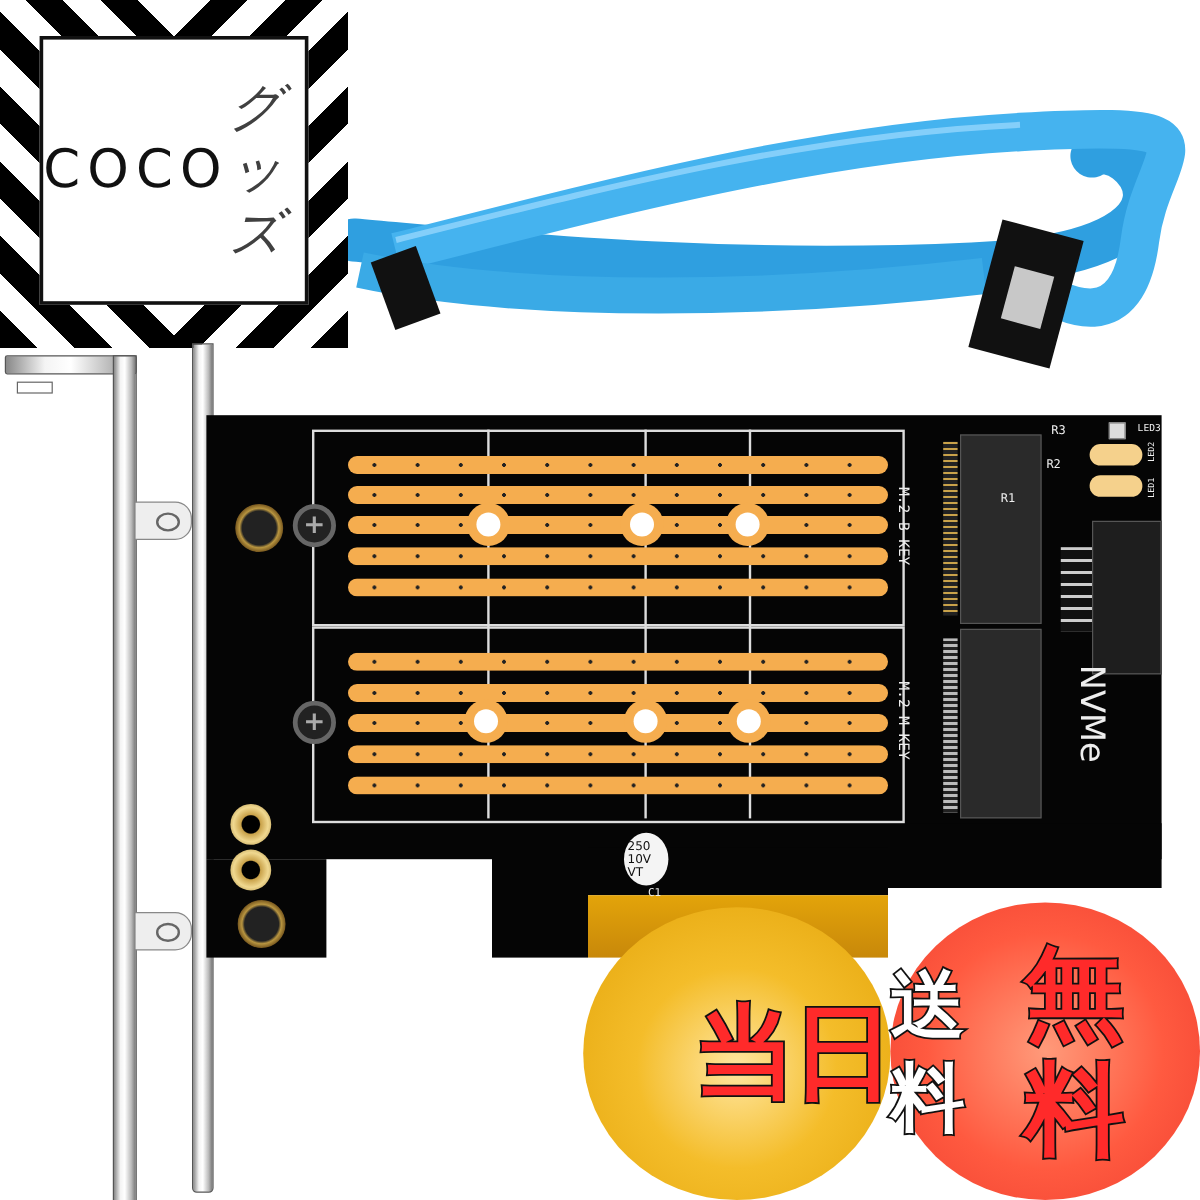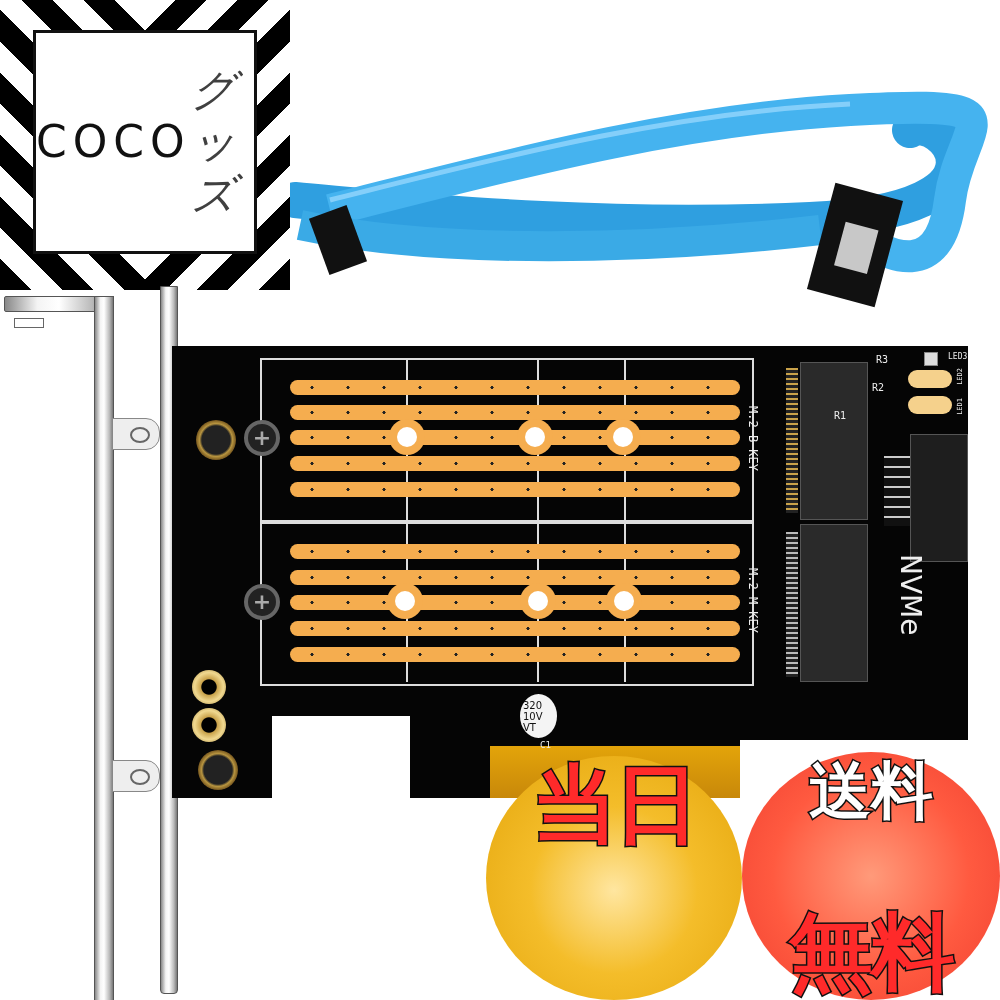--- a/index.html
+++ b/index.html
@@ -26,21 +26,21 @@
   .hole{position:absolute;width:36px;height:36px;border-radius:50%;background:#f5ad4f;}
   .hole::after{content:"";position:absolute;left:8px;top:8px;width:20px;height:20px;border-radius:50%;background:#fff;}
   .outline{position:absolute;border:2px solid #ddd;}
   .vline{position:absolute;width:2px;background:#ddd;}
   .pcbtext{color:#eee;font-family:"DejaVu Sans Mono",monospace;position:absolute;}
   .brass{position:absolute;width:34px;height:34px;border-radius:50%;background:radial-gradient(circle,#000 30%,#c9a24a 34%,#f0d890 60%,#9a7a30 100%);}
   .screw{position:absolute;width:40px;height:40px;border-radius:50%;background:radial-gradient(circle,#222 50%,#b89540 58%,#7a5a20 70%,#111 74%);}
   .plus{position:absolute;width:36px;height:36px;border-radius:50%;border:4px solid #666;box-sizing:border-box;background:#222;color:#aaa;font-weight:bold;font-size:22px;line-height:28px;text-align:center;}
   .slot{position:absolute;background:#2a2a2a;border:1px solid #555;}
   
-  .badge{position:absolute;border-radius:50%;display:flex;flex-direction:column;align-items:center;justify-content:space-between;font-weight:bold;}
+  .badge{position:absolute;border-radius:50%;display:flex;align-items:center;justify-content:flex-end;font-weight:bold;}
   #badge1{left:486px;top:756px;width:256px;height:244px;background:radial-gradient(circle at 50% 55%,#ffe6a0 0%,#f4bd2a 45%,#e3a40a 100%);}
   #badge2{left:742px;top:752px;width:258px;height:248px;background:radial-gradient(circle at 50% 50%,#ff9a7a 0%,#ff5a40 55%,#f04030 100%);}
   .red-txt{color:#ff2a2a;-webkit-text-stroke:3px #111;paint-order:stroke fill;}
   .white-txt{color:#fff;-webkit-text-stroke:3px #111;paint-order:stroke fill;}
 </style>
 </head>
 <body>
 
 <div id="logo" class="abs">
   <div class="tr"></div>
@@ -130,21 +130,21 @@
   <div class="abs" style="left:736px;top:24px;width:44px;height:18px;border-radius:9px;background:#f5d18c;"></div>
   <div class="abs" style="left:736px;top:50px;width:44px;height:18px;border-radius:9px;background:#f5d18c;"></div>
   <div class="abs" style="left:752px;top:6px;width:12px;height:12px;background:#ddd;border:1px solid #888;"></div>
   <div class="pcbtext" style="left:776px;top:6px;font-size:8px;text-align:right;">LED3</div>
   <div class="pcbtext" style="left:784px;top:22px;font-size:7px;writing-mode:vertical-rl;transform:rotate(180deg);">LED2</div>
   <div class="pcbtext" style="left:784px;top:52px;font-size:7px;writing-mode:vertical-rl;transform:rotate(180deg);">LED1</div>
 
   <div class="pcbtext" style="left:722px;top:208px;font-size:28px;font-family:'DejaVu Sans',sans-serif;writing-mode:vertical-rl;">NVMe</div>
 
   <div class="abs" style="left:348px;top:348px;width:34px;height:44px;border-radius:50%;background:#f4f4f4;color:#111;font-size:10px;line-height:11px;display:flex;flex-direction:column;justify-content:center;padding-left:3px;font-family:'DejaVu Sans',sans-serif;">
-    <span>320</span>
+    <span>250</span>
     <span>10V</span>
     <span>VT</span>
   </div>
   <div class="pcbtext" style="left:368px;top:394px;font-size:9px;">C1</div>
 </div>
 
 <div id="badge1" class="badge">
   <div class="red-txt" style="font-size:86px;line-height:96px;letter-spacing:-4px;">当日</div>
 </div>
 <div id="badge2" class="badge">

